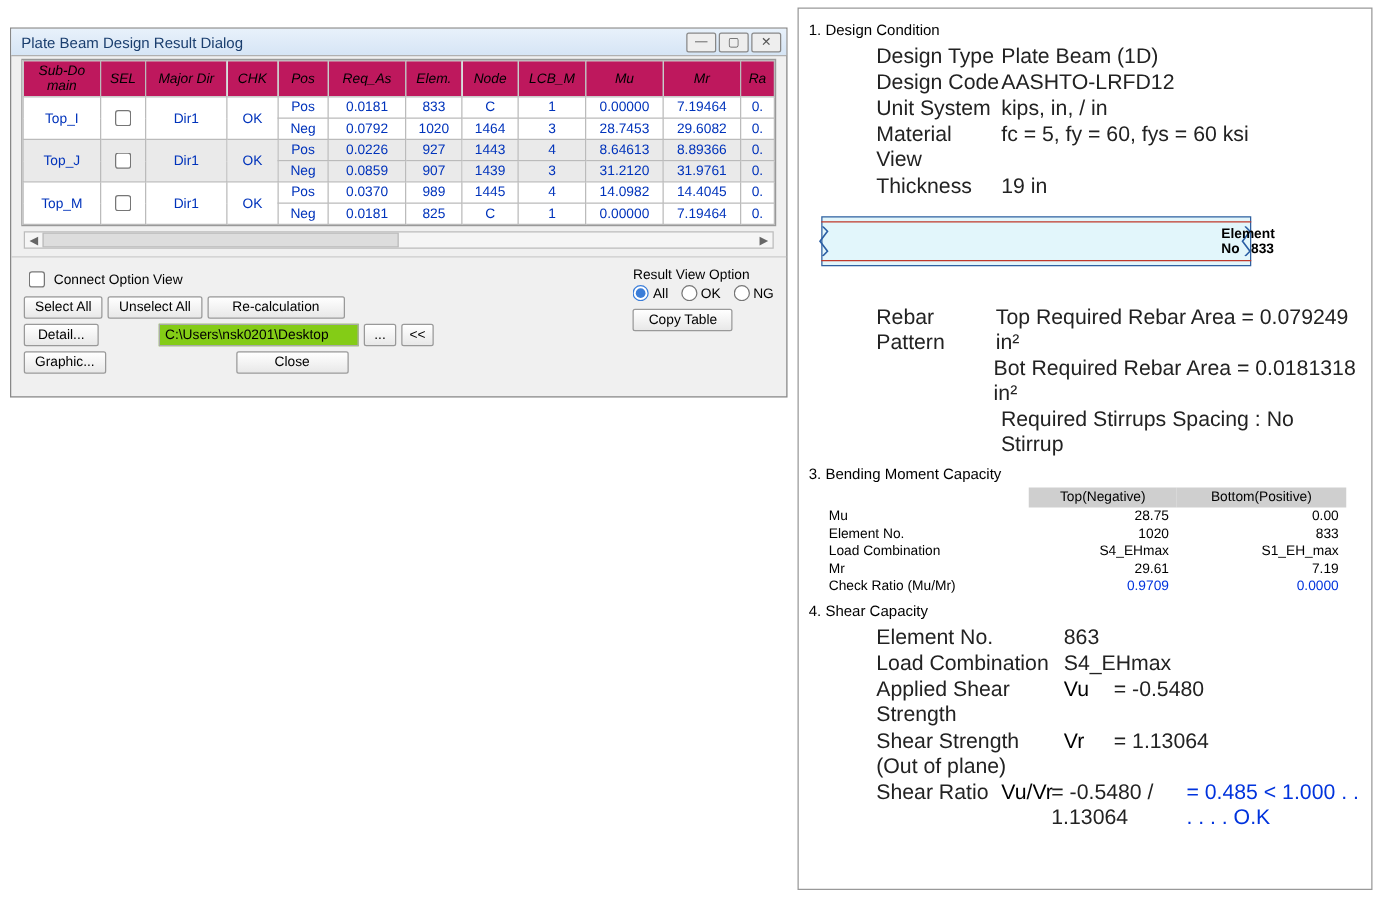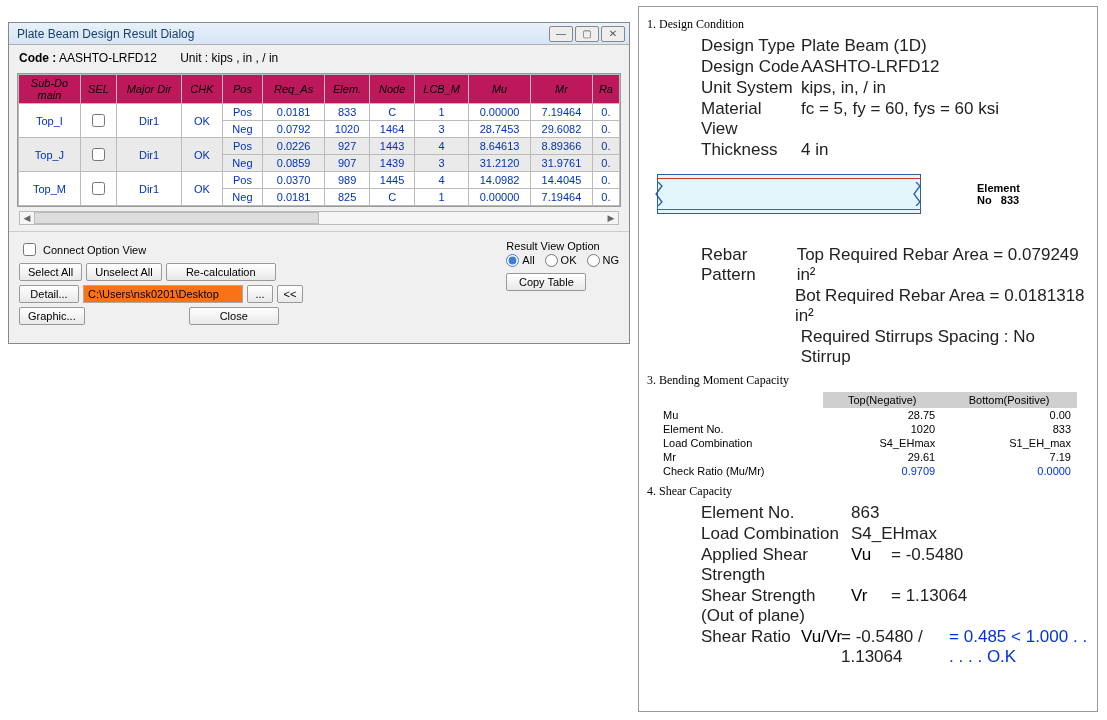--- a/index.html
+++ b/index.html
@@ -101,55 +101,55 @@
     padding: 2px 8px;
     font-size: 11px;
     min-width: 60px;
     text-align: center;
     display: inline-block;
   }
   .btn.small { min-width: 26px; padding: 2px 4px; }
   .row { display:flex; gap:4px; margin-bottom:4px; align-items:center; }
   .pathbox {
     border: 1px solid #aaa;
-    background: #f97316;
+    background: #84cc16;
     padding: 2px 4px;
     width: 160px;
     font-size: 11px;
     overflow: hidden;
+    margin-left: 44px;
   }
   .result-opt { font-size: 11px; }
   .radio-row { display:flex; gap:10px; margin: 2px 0 6px; align-items:center; }
-  .radio-row label { display:flex; gap:3px; align-items:flex-start; }
+  .radio-row label { display:flex; gap:3px; align-items:center; }
   input[type=radio] { margin:0; accent-color:#3b7dd8; }
 
   
   .panel {
     position: absolute;
     left: 638px; top: 6px;
     width: 460px;
     height: 706px;
     border: 1px solid #999;
     background: #fff;
     padding: 4px 8px;
     font-size: 11px;
     overflow:hidden;
   }
   .panel h4 {
     margin: 6px 0 4px;
     font-weight: normal;
     font-size: 12px;
-    font-family: Liberation Serif, serif;
   }
   .kv { display:flex; margin: 1px 0 1px 10px; font-size:17px;padding-left:44px; }
   .kv .k { width: 100px; color:#222; }
   .kv .v { color:#222; }
   .section-diagram {
     margin: 6px 0 4px 10px;
-    width: 264px; height: 56px;
+    width: 344px; height: 56px;
     position: relative;
     font-weight: bold;
   }
   .beam-fill {
     position: absolute; left: 0; right:0; top:8px; bottom:8px;
     background: #e2f6fb;
     border: 1px solid #3060a0;
   }
   .bline {
     position:absolute; left:0; right:0; height:0;
@@ -183,25 +183,20 @@
       <div class="win-btn">
           <span>—</span>
         </div>
       <div class="win-btn">
           <span>▢</span>
         </div>
       <div class="win-btn">
           <span>✕</span>
         </div>
     </div>
-  </div>
-  <div class="infoline">
-    <b>Code :</b> <span>AASHTO-LRFD12</span>
-    &nbsp;&nbsp;&nbsp;&nbsp;&nbsp;
-    <span>Unit :</span> <span>kips   ,   in   ,   /   in</span>
   </div>
 
   <div class="gridwrap">
     <table class="grid">
       <colgroup>
         <col style="width:55px">
           <col style="width:32px">
           <col style="width:58px">
           <col style="width:36px">
         <col style="width:36px">
@@ -371,21 +366,21 @@
   <div class="kv">
       <span class="k">Unit System</span>
       <span class="v">kips, in, / in</span>
     </div>
   <div class="kv">
       <span class="k">Material View</span>
       <span class="v">fc = 5,  fy = 60,  fys = 60 ksi</span>
     </div>
   <div class="kv">
       <span class="k">Thickness</span>
-      <span class="v">4  in</span>
+      <span class="v">19  in</span>
     </div>
 
   <div class="section-diagram">
     <div class="beam-fill"></div>
     <div class="bline" style="top:12px"></div>
     <div class="bline" style="bottom:12px"></div>
     <div class="break" style="left:-3px;top:16px">
       <svg width="12" height="24">
           <path d="M4 0 L8 4 L2 12 L8 20 L4 24" fill="none" stroke="#2b5fa4" stroke-width="1.3"></path>
         </svg>

